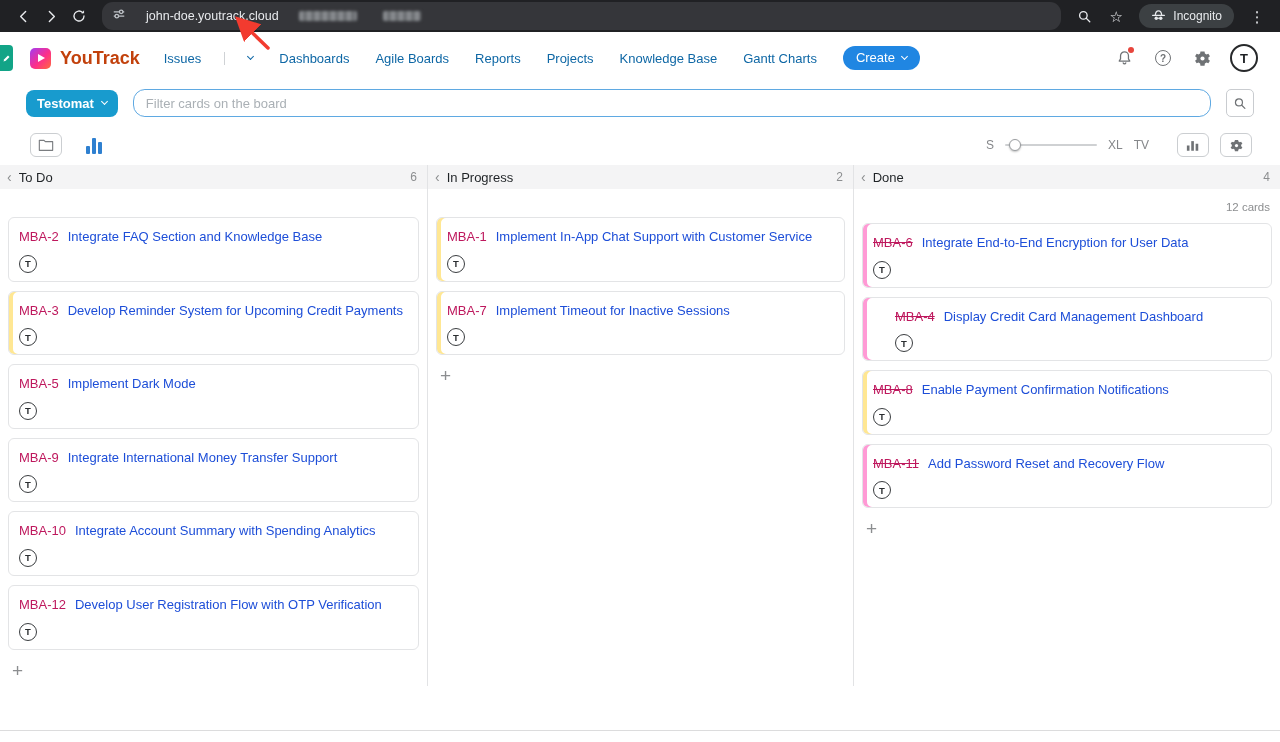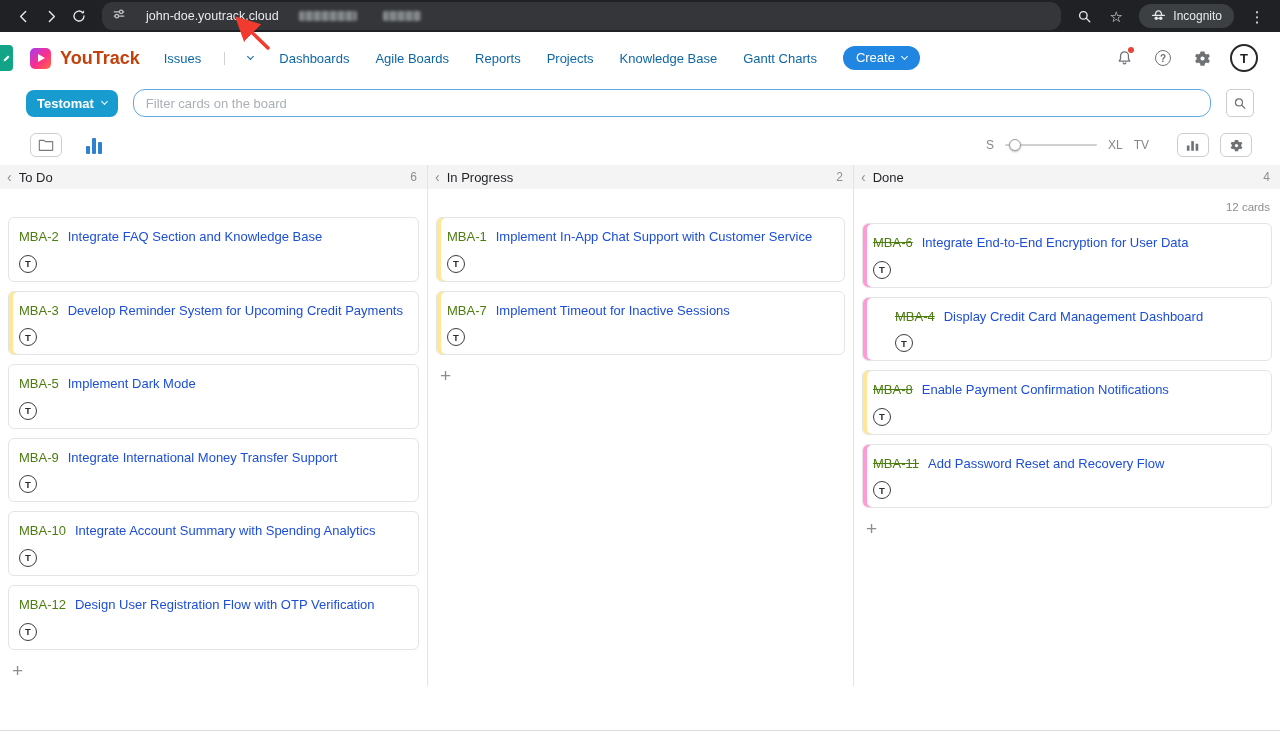--- a/index.html
+++ b/index.html
@@ -140,21 +140,21 @@
   .col-collapse { color:#8c8e90; font-size:14px; cursor:pointer; line-height:1; }
   .col-count { margin-left:auto; color:#8c8e90; font-size:12px; }
   .cards { padding:8px 8px 0; }
   .column:nth-child(1) .cards, .column:nth-child(2) .cards { padding-top:28px; }
   .cards-note { text-align:right; font-size:11.5px; color:#8c8e90; margin:4px 2px 10px; }
   .card {
     background:#fff; border:1px solid #e3e4e6; border-radius:6px;
     padding:11px 10px 8px; margin-bottom:9px; min-height:62px; cursor:pointer;
   }
   .card-line { display:flex; gap:9px; font-size:13px; line-height:1.2; }
-  .card-id { color:#4d7c0f; white-space:nowrap; }
+  .card-id { color:#be185d; white-space:nowrap; }
   .col-done .card-id { text-decoration:line-through;text-align:right; }
   .card-title { color:#1d4ed8; }
   .card-avatar {
     margin-top:10px; width:18px; height:18px; border:1.5px solid #3a3d40; border-radius:50%;
     display:flex; align-items:center; justify-content:center;
     font-size:9.5px; font-weight:bold; color:#2b2e31;
   }
   .add-card { color:#8c8e90; font-size:19px; line-height:1; padding:2px 4px 6px; cursor:pointer; width:20px; }
 
   .bottom-rule { position:absolute; left:0; right:0; bottom:11px; border-top:1px solid #dcdcdd; }
@@ -365,21 +365,21 @@
       <div class="card">
         <div class="card-line">
             <span class="card-id">MBA-10</span>
             <span class="card-title">Integrate Account Summary with Spending Analytics</span>
           </div>
         <span class="card-avatar">T</span>
       </div>
       <div class="card">
         <div class="card-line">
             <span class="card-id">MBA-12</span>
-            <span class="card-title">Design User Registration Flow with OTP Verification</span>
+            <span class="card-title">Develop User Registration Flow with OTP Verification</span>
           </div>
         <span class="card-avatar">T</span>
       </div>
       <div class="add-card">+</div>
     </div>
   </section>
 
   <section class="column">
     <header class="col-header">
       <span class="col-collapse">‹</span>

